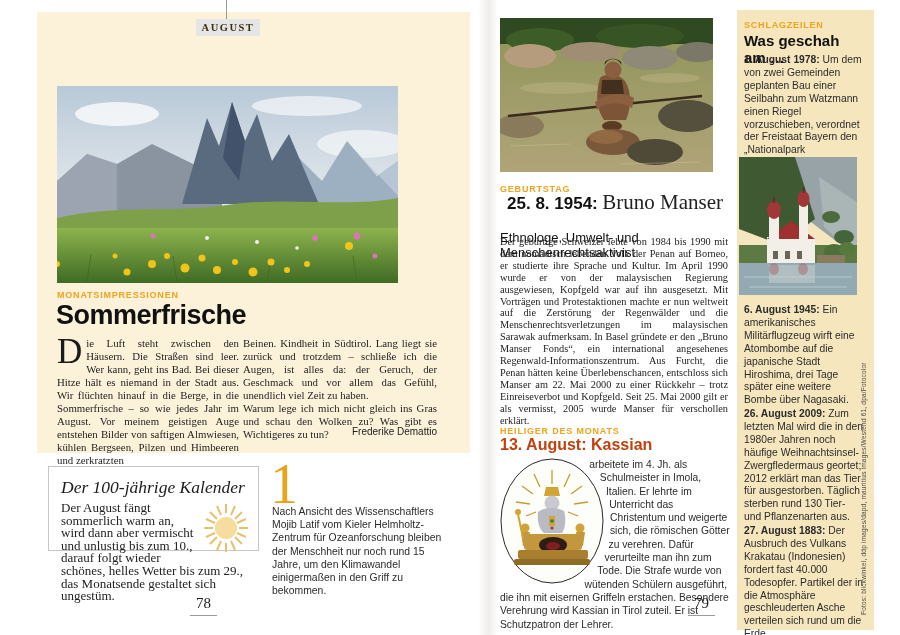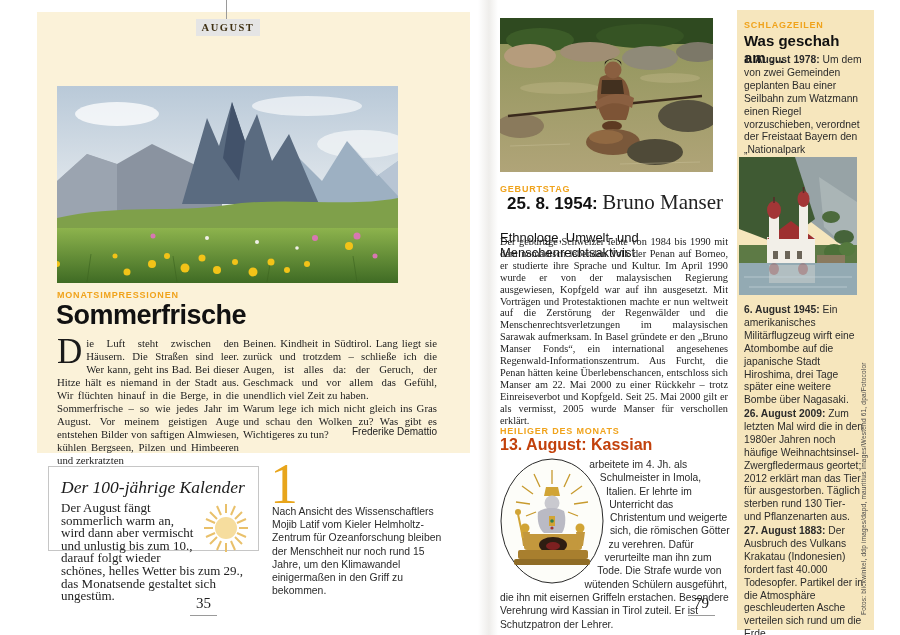--- a/index.html
+++ b/index.html
@@ -174,21 +174,21 @@
         </g>
         <circle cx="26" cy="28" r="11" fill="#f6dd9e"></circle>
       </svg>
     </div>
     <div class="kalender-text">Der August fängt sommerlich warm an, wird dann aber vermischt und unlustig bis zum 10., darauf folgt wieder schönes, helles Wetter bis zum 29., das Monatsende gestaltet sich ungestüm.</div>
   </div>
 
   <div class="abs big-number">1</div>
   <div class="abs fact-text">Nach Ansicht des Wissenschaftlers Mojib Latif vom Kieler Helmholtz-Zentrum für Ozeanforschung bleiben der Menschheit nur noch rund 15 Jahre, um den Klimawandel einigermaßen in den Griff zu bekommen.</div>
 
-  <span class="abs page-num pn-left">35</span>
+  <span class="abs page-num pn-left">78</span>
 
   <div class="abs gutter"></div>
 
   <div class="abs photo-frame" style="left:500px;top:18px;width:213px;height:154px;">
     <svg width="213" height="154" viewBox="0 0 213 154">
       <defs>
         <linearGradient id="waterg" x1="0" y1="0" x2="0" y2="1">
           <stop offset="0" stop-color="#8e9459"></stop>
             <stop offset="1" stop-color="#b0a478"></stop>
         </linearGradient>

